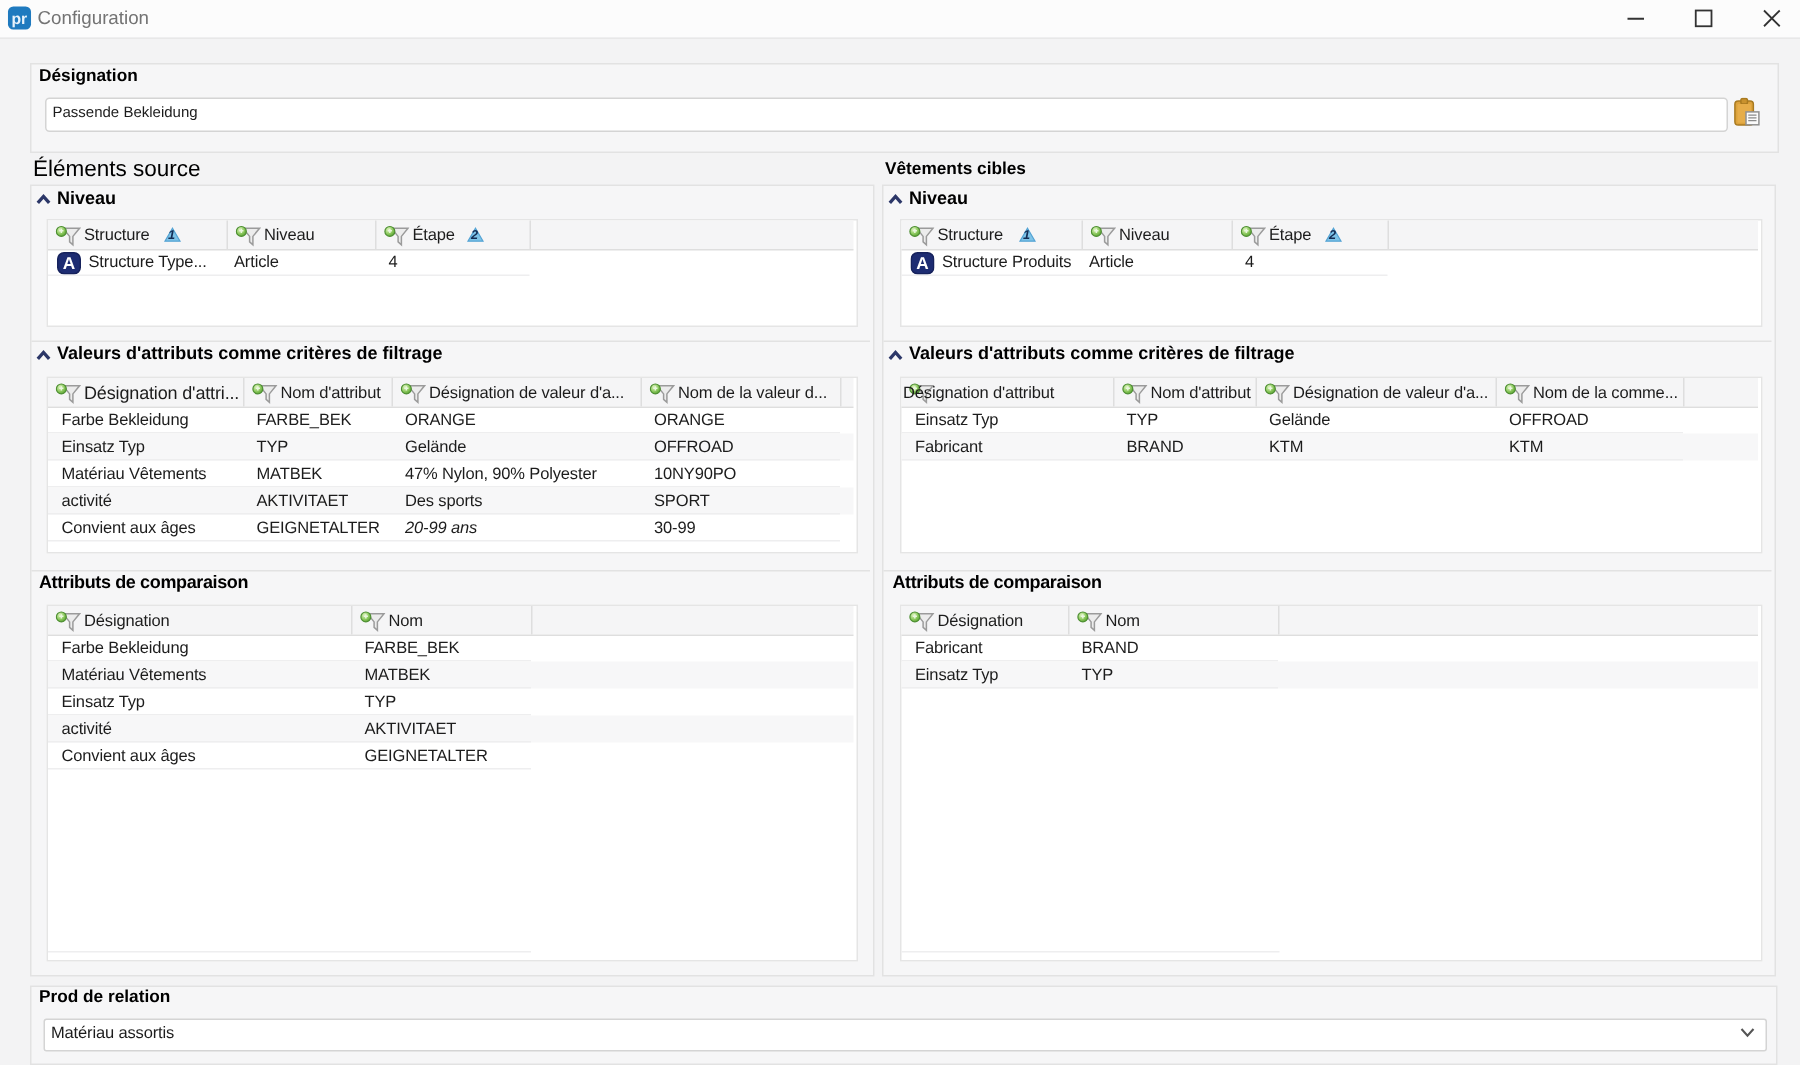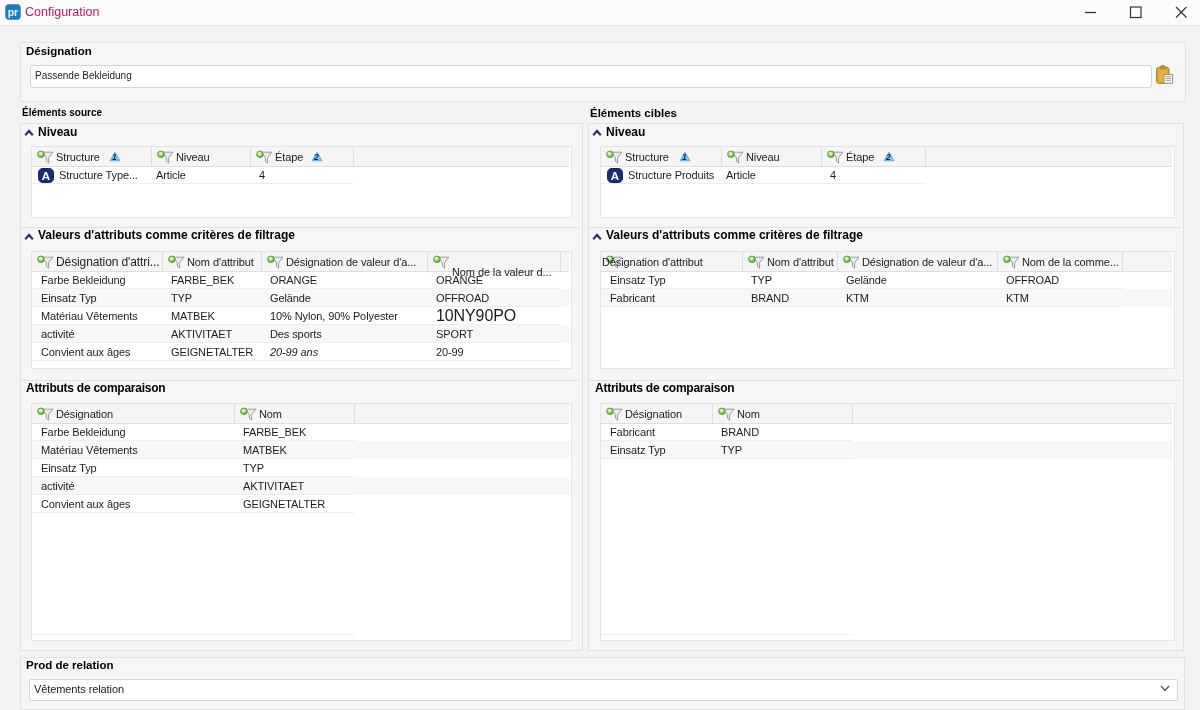--- a/index.html
+++ b/index.html
@@ -6,39 +6,39 @@
 .t{position:absolute;white-space:nowrap;line-height:14px}
 .box{position:absolute;background:#f6f6f7;border:1px solid #e2e2e2}
 .tbl{position:absolute;background:#ffffff;border:1px solid #e5e5e5}
 </style></head><body>
 <div class="ab" style="left:0px;top:0px;width:1200px;height:25px;background:#fcfcfc"></div>
 <div class="ab" style="left:0px;top:25px;width:1200px;height:1px;background:#e8e8e8"></div>
 <svg class="ab" style="left:5px;top:4px" width="16" height="16" viewBox="0 0 16 16">
 <rect x="0.3" y="0.3" width="15.4" height="15.4" rx="3.6" fill="#1f7abf"></rect>
 <text x="7.9" y="12.2" text-anchor="middle" font-family="Liberation Sans" font-size="10.5" font-weight="bold" fill="#e8f2fb">pr</text>
 </svg>
-<div class="t" style="left:25px;top:5px;font-size:12.5px;color:#be185d;letter-spacing:0px;line-height:15px;">Configuration</div>
+<div class="t" style="left:25px;top:5px;font-size:12.5px;color:#737373;letter-spacing:0px;line-height:15px;">Configuration</div>
 <svg class="ab" style="left:1084px;top:6px" width="110" height="13" viewBox="0 0 110 13">
 <path d="M1 6.5 L12 6.5" stroke="#333" stroke-width="1.3"></path>
 <rect x="46.5" y="1" width="10.5" height="10.5" fill="none" stroke="#333" stroke-width="1.2"></rect>
 <path d="M92 1 L102.5 11.5 M102.5 1 L92 11.5" stroke="#333" stroke-width="1.2"></path>
 </svg>
 <div class="box" style="left:20px;top:42px;width:1164px;height:58px"></div>
 <div class="t" style="left:26px;top:44px;font-size:11.5px;color:#000;letter-spacing:0px;font-weight:bold;">Désignation</div>
 <div class="ab" style="left:30px;top:65px;width:1120px;height:21px;background:#fff;border:1px solid #d4d4d4;border-radius:3px"></div>
 <div class="t" style="left:35px;top:68px;font-size:10px;color:#1c1c1c;letter-spacing:0px;line-height:16px;">Passende Bekleidung</div>
 <svg class="ab" style="left:1154px;top:65px" width="21" height="21" viewBox="0 0 21 21">
 <rect x="2.6" y="2.3" width="12.3" height="16" rx="2.2" fill="#dca23b" stroke="#a97a20"></rect>
 <rect x="6.6" y="0.7" width="4.4" height="3.6" rx="1.2" fill="#c9922e" stroke="#a97a20"></rect>
 <rect x="4.3" y="4.4" width="9" height="12.5" rx="0.8" fill="#e6ad49"></rect>
 <rect x="10" y="9.6" width="8.6" height="8.6" fill="#fbfbfb" stroke="#909090"></rect>
 <path d="M11.5 11.8 L17 11.8 M11.5 13.6 L17 13.6 M11.5 15.4 L17 15.4" stroke="#8a8a8a" stroke-width="0.8"></path>
 </svg>
-<div class="t" style="left:22px;top:106px;font-size:10px;color:#000;letter-spacing:0px;font-weight:bold;">Éléments source</div>
-<div class="t" style="left:590px;top:106px;font-size:11.5px;color:#000;letter-spacing:0px;font-weight:bold;">Éléments cibles</div>
+<div class="t" style="left:22px;top:106px;font-size:15px;color:#000;letter-spacing:0px;font-weight:normal;">Éléments source</div>
+<div class="t" style="left:590px;top:106px;font-size:11.5px;color:#000;letter-spacing:0px;font-weight:bold;">Vêtements cibles</div>
 <div class="box" style="left:20px;top:123px;width:561px;height:526px"></div>
 <div class="box" style="left:588px;top:123px;width:594px;height:526px"></div>
 <div class="ab" style="left:21px;top:227px;width:559px;height:1px;background:#e2e2e2"></div>
 <div class="ab" style="left:21px;top:380px;width:559px;height:1px;background:#e2e2e2"></div>
 <div class="ab" style="left:589px;top:227px;width:592px;height:1px;background:#e2e2e2"></div>
 <div class="ab" style="left:589px;top:380px;width:592px;height:1px;background:#e2e2e2"></div>
 <svg class="ab" style="left:24px;top:129px" width="10" height="8" viewBox="0 0 10 8">
 <path d="M1.2 6.3 L5 2 L8.8 6.3" fill="none" stroke="#2c3768" stroke-width="2.2"></path>
 </svg>
 <div class="t" style="left:38px;top:125px;font-size:12px;color:#000;letter-spacing:0px;font-weight:bold;">Niveau</div>
@@ -159,48 +159,48 @@
 <path d="M5 2.2 L16 2.2 L11.6 7.6 L11.6 13.2 L9.4 11.2 L9.4 7.6 Z" fill="#ececec" stroke="#9b9b9b" stroke-width="1"></path>
 <circle cx="3.9" cy="4.3" r="3.3" fill="url(#gb)" stroke="#4e8f33" stroke-width="0.8"></circle>
 <path d="M2.5 3.9 L5.3 3.9 M3.9 2.5 L3.9 5.3" stroke="#eaf6df" stroke-width="1"></path>
 </svg>
 <div class="t" style="left:286px;top:255px;font-size:11px;color:#1c1c1c;letter-spacing:-0.1px;line-height:14px;">Désignation de valeur d'a...</div>
 <svg class="ab" style="left:433px;top:255px" width="17" height="15" viewBox="0 0 17 15">
 <path d="M5 2.2 L16 2.2 L11.6 7.6 L11.6 13.2 L9.4 11.2 L9.4 7.6 Z" fill="#ececec" stroke="#9b9b9b" stroke-width="1"></path>
 <circle cx="3.9" cy="4.3" r="3.3" fill="url(#gb)" stroke="#4e8f33" stroke-width="0.8"></circle>
 <path d="M2.5 3.9 L5.3 3.9 M3.9 2.5 L3.9 5.3" stroke="#eaf6df" stroke-width="1"></path>
 </svg>
-<div class="t" style="left:452px;top:265px;font-size:11px;color:#1c1c1c;letter-spacing:-0.1px;line-height:14px;">Nom de la valeur d...</div>
+<div class="t" style="left:452px;top:255px;font-size:11px;color:#1c1c1c;letter-spacing:-0.1px;line-height:14px;">Nom de la valeur d...</div>
 <div class="ab" style="left:32px;top:288px;width:528px;height:1px;background:#eeeeef"></div>
 <div class="t" style="left:41px;top:273px;font-size:11px;color:#1c1c1c;letter-spacing:-0.1px;line-height:14px;">Farbe Bekleidung</div>
 <div class="t" style="left:171px;top:273px;font-size:11px;color:#1c1c1c;letter-spacing:-0.1px;line-height:14px;">FARBE_BEK</div>
 <div class="t" style="left:270px;top:273px;font-size:11px;color:#1c1c1c;letter-spacing:-0.1px;line-height:14px;">ORANGE</div>
 <div class="t" style="left:436px;top:273px;font-size:11px;color:#1c1c1c;letter-spacing:-0.1px;line-height:14px;">ORANGE</div>
 <div class="ab" style="left:32px;top:289px;width:537px;height:18px;background:#f7f7f8"></div>
 <div class="ab" style="left:32px;top:306px;width:528px;height:1px;background:#eeeeef"></div>
 <div class="t" style="left:41px;top:291px;font-size:11px;color:#1c1c1c;letter-spacing:-0.1px;line-height:14px;">Einsatz Typ</div>
 <div class="t" style="left:171px;top:291px;font-size:11px;color:#1c1c1c;letter-spacing:-0.1px;line-height:14px;">TYP</div>
 <div class="t" style="left:270px;top:291px;font-size:11px;color:#1c1c1c;letter-spacing:-0.1px;line-height:14px;">Gelände</div>
 <div class="t" style="left:436px;top:291px;font-size:11px;color:#1c1c1c;letter-spacing:-0.1px;line-height:14px;">OFFROAD</div>
 <div class="ab" style="left:32px;top:324px;width:528px;height:1px;background:#eeeeef"></div>
 <div class="t" style="left:41px;top:309px;font-size:11px;color:#1c1c1c;letter-spacing:-0.1px;line-height:14px;">Matériau Vêtements</div>
 <div class="t" style="left:171px;top:309px;font-size:11px;color:#1c1c1c;letter-spacing:-0.1px;line-height:14px;">MATBEK</div>
-<div class="t" style="left:270px;top:309px;font-size:11px;color:#1c1c1c;letter-spacing:-0.1px;line-height:14px;">10% Nylon, 90% Polyester</div>
-<div class="t" style="left:436px;top:309px;font-size:16px;color:#1c1c1c;letter-spacing:-0.1px;line-height:14px;">10NY90PO</div>
+<div class="t" style="left:270px;top:309px;font-size:11px;color:#1c1c1c;letter-spacing:-0.1px;line-height:14px;">47% Nylon, 90% Polyester</div>
+<div class="t" style="left:436px;top:309px;font-size:11px;color:#1c1c1c;letter-spacing:-0.1px;line-height:14px;">10NY90PO</div>
 <div class="ab" style="left:32px;top:325px;width:537px;height:18px;background:#f7f7f8"></div>
 <div class="ab" style="left:32px;top:342px;width:528px;height:1px;background:#eeeeef"></div>
 <div class="t" style="left:41px;top:327px;font-size:11px;color:#1c1c1c;letter-spacing:-0.1px;line-height:14px;">activité</div>
 <div class="t" style="left:171px;top:327px;font-size:11px;color:#1c1c1c;letter-spacing:-0.1px;line-height:14px;">AKTIVITAET</div>
 <div class="t" style="left:270px;top:327px;font-size:11px;color:#1c1c1c;letter-spacing:-0.1px;line-height:14px;">Des sports</div>
 <div class="t" style="left:436px;top:327px;font-size:11px;color:#1c1c1c;letter-spacing:-0.1px;line-height:14px;">SPORT</div>
 <div class="ab" style="left:32px;top:360px;width:528px;height:1px;background:#eeeeef"></div>
 <div class="t" style="left:41px;top:345px;font-size:11px;color:#1c1c1c;letter-spacing:-0.1px;line-height:14px;">Convient aux âges</div>
 <div class="t" style="left:171px;top:345px;font-size:11px;color:#1c1c1c;letter-spacing:-0.1px;line-height:14px;">GEIGNETALTER</div>
 <div class="t" style="left:270px;top:345px;font-size:11px;color:#1c1c1c;letter-spacing:-0.1px;line-height:14px;font-style:italic;">20-99 ans</div>
-<div class="t" style="left:436px;top:345px;font-size:11px;color:#1c1c1c;letter-spacing:-0.1px;line-height:14px;">20-99</div>
+<div class="t" style="left:436px;top:345px;font-size:11px;color:#1c1c1c;letter-spacing:-0.1px;line-height:14px;">30-99</div>
 <div class="tbl" style="left:600px;top:251px;width:573px;height:116px"></div>
 <div class="ab" style="left:601px;top:252px;width:571px;height:19px;background:#f5f5f6"></div>
 <div class="ab" style="left:601px;top:271px;width:571px;height:1px;background:#dedede"></div>
 <div class="ab" style="left:742px;top:252px;width:1px;height:19px;background:#dedede"></div>
 <div class="ab" style="left:837px;top:252px;width:1px;height:19px;background:#dedede"></div>
 <div class="ab" style="left:997px;top:252px;width:1px;height:19px;background:#dedede"></div>
 <div class="ab" style="left:1122px;top:252px;width:1px;height:19px;background:#dedede"></div>
 <svg class="ab" style="left:606px;top:255px" width="17" height="15" viewBox="0 0 17 15">
 <path d="M5 2.2 L16 2.2 L11.6 7.6 L11.6 13.2 L9.4 11.2 L9.4 7.6 Z" fill="#ececec" stroke="#9b9b9b" stroke-width="1"></path>
 <circle cx="3.9" cy="4.3" r="3.3" fill="url(#gb)" stroke="#4e8f33" stroke-width="0.8"></circle>
@@ -292,21 +292,21 @@
 <div class="t" style="left:721px;top:425px;font-size:11px;color:#1c1c1c;letter-spacing:-0.1px;line-height:14px;">BRAND</div>
 <div class="ab" style="left:601px;top:441px;width:571px;height:18px;background:#f7f7f8"></div>
 <div class="ab" style="left:601px;top:458px;width:251px;height:1px;background:#eeeeef"></div>
 <div class="t" style="left:610px;top:443px;font-size:11px;color:#1c1c1c;letter-spacing:-0.1px;line-height:14px;">Einsatz Typ</div>
 <div class="t" style="left:721px;top:443px;font-size:11px;color:#1c1c1c;letter-spacing:-0.1px;line-height:14px;">TYP</div>
 <div class="ab" style="left:32px;top:634px;width:322px;height:1px;background:#eeeeef"></div>
 <div class="ab" style="left:601px;top:634px;width:252px;height:1px;background:#eeeeef"></div>
 <div class="box" style="left:20px;top:657px;width:1163px;height:51px"></div>
 <div class="t" style="left:26px;top:657.5px;font-size:11.5px;color:#000;letter-spacing:0px;font-weight:bold;">Prod de relation</div>
 <div class="ab" style="left:29px;top:679px;width:1147px;height:20px;background:#fff;border:1px solid #d4d4d4;border-radius:2px"></div>
-<div class="t" style="left:34px;top:682px;font-size:11px;color:#1c1c1c;letter-spacing:-0.1px;line-height:14px;">Vêtements relation</div>
+<div class="t" style="left:34px;top:682px;font-size:11px;color:#1c1c1c;letter-spacing:-0.1px;line-height:14px;">Matériau assortis</div>
 <svg class="ab" style="left:1160px;top:685px" width="10" height="7" viewBox="0 0 10 7">
 <path d="M1 1 L5 5.4 L9 1" fill="none" stroke="#555" stroke-width="1.4"></path>
 </svg>
 <svg width="0" height="0" style="position:absolute">
     <defs>
 <radialGradient id="gb" cx="35%" cy="30%" r="75%">
 <stop offset="0%" stop-color="#d9f2b8"></stop>
         <stop offset="60%" stop-color="#8cc95e"></stop>
         <stop offset="100%" stop-color="#5ba234"></stop>
 </radialGradient>

